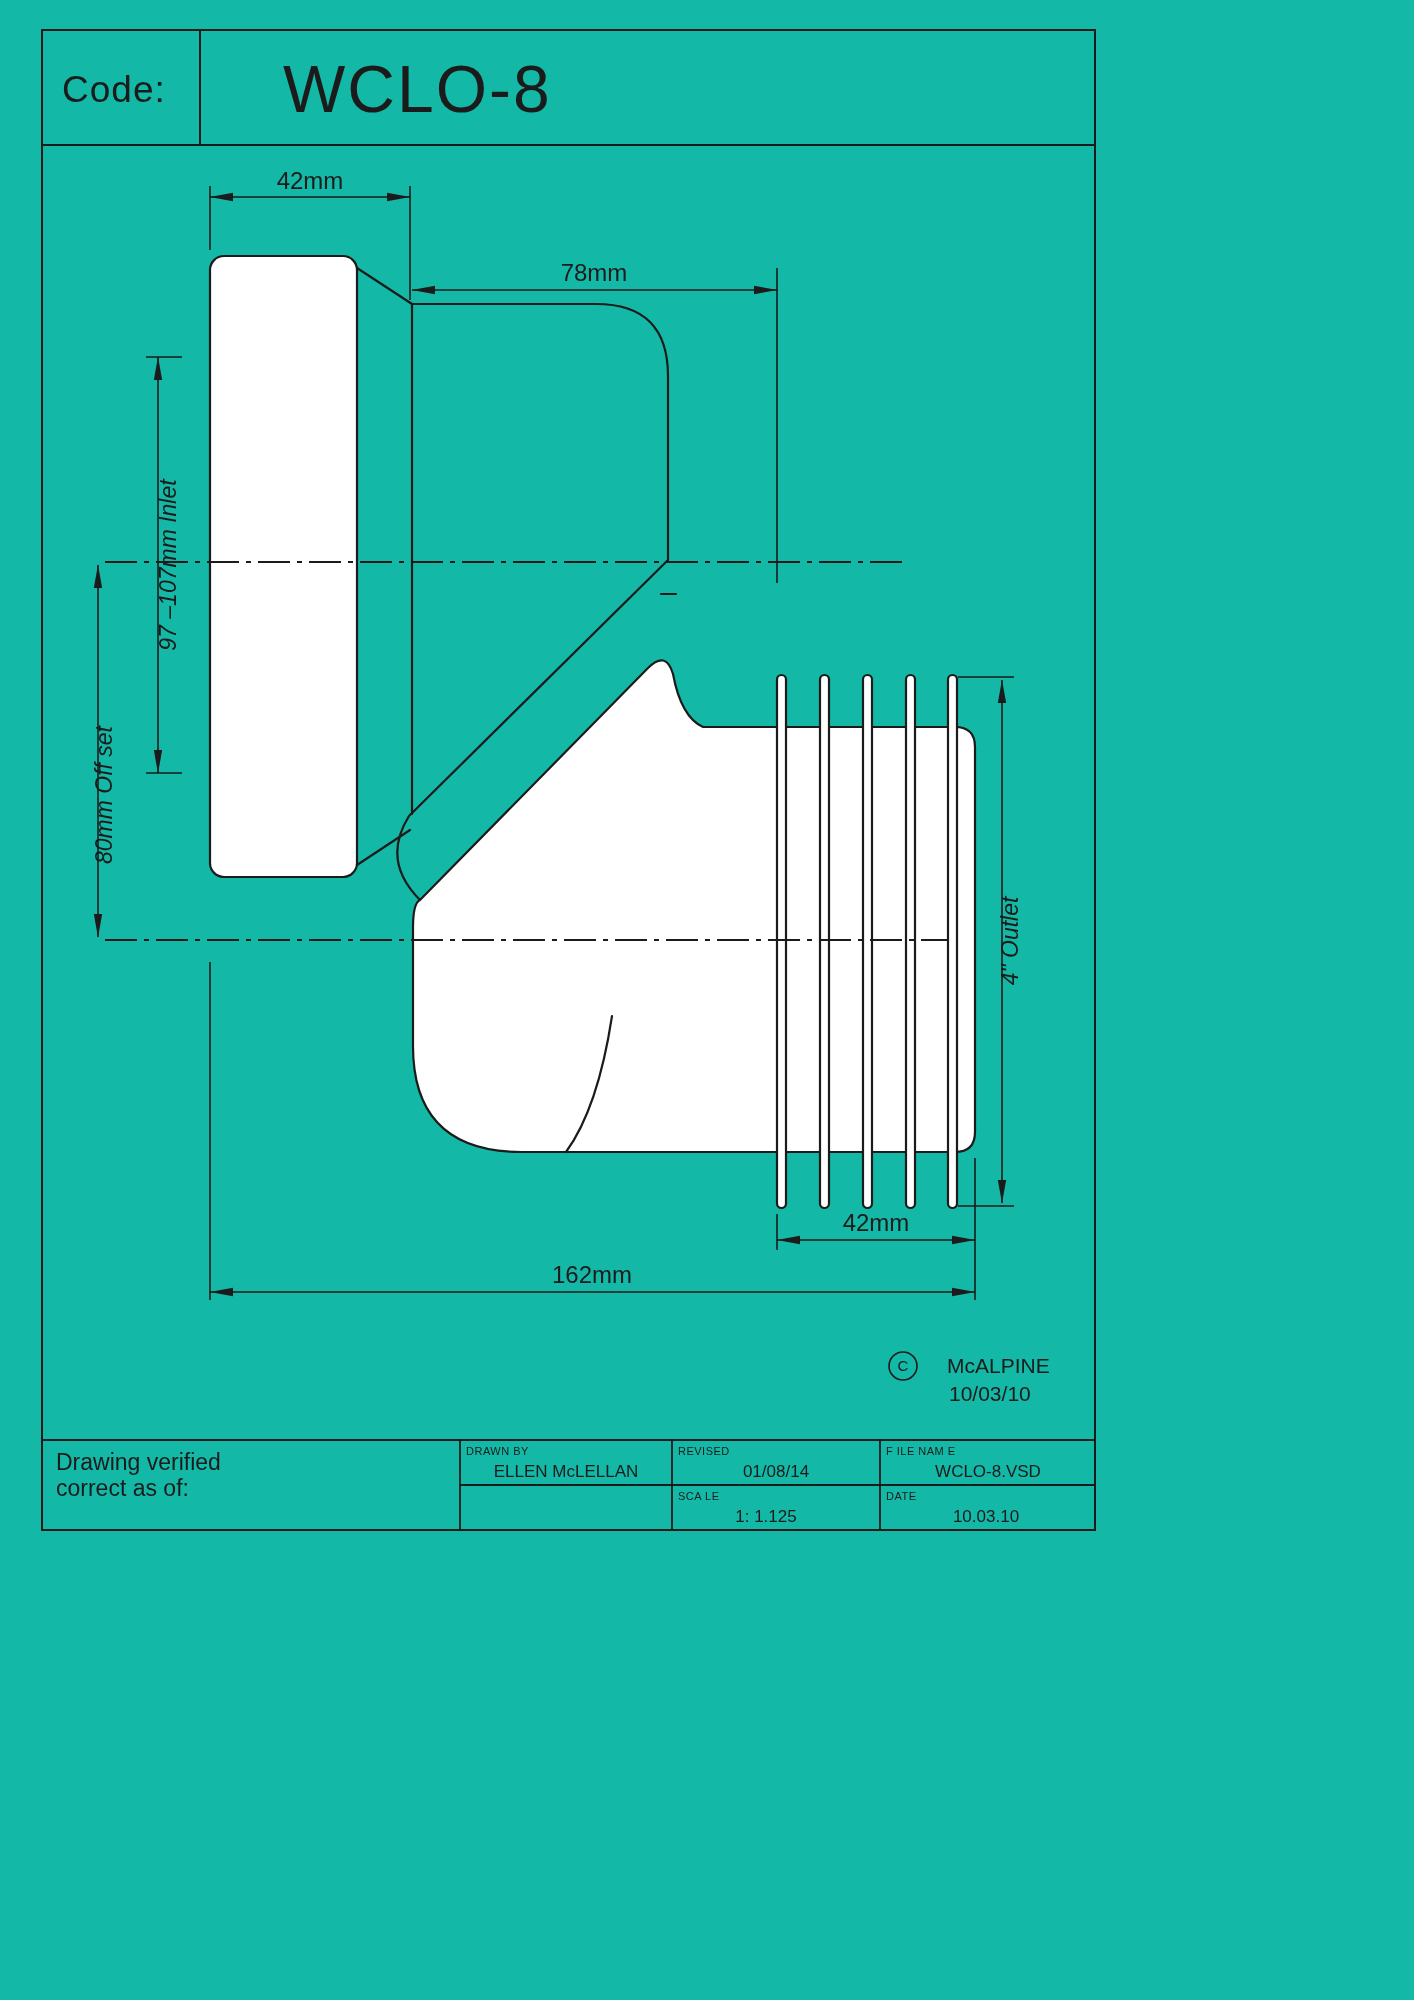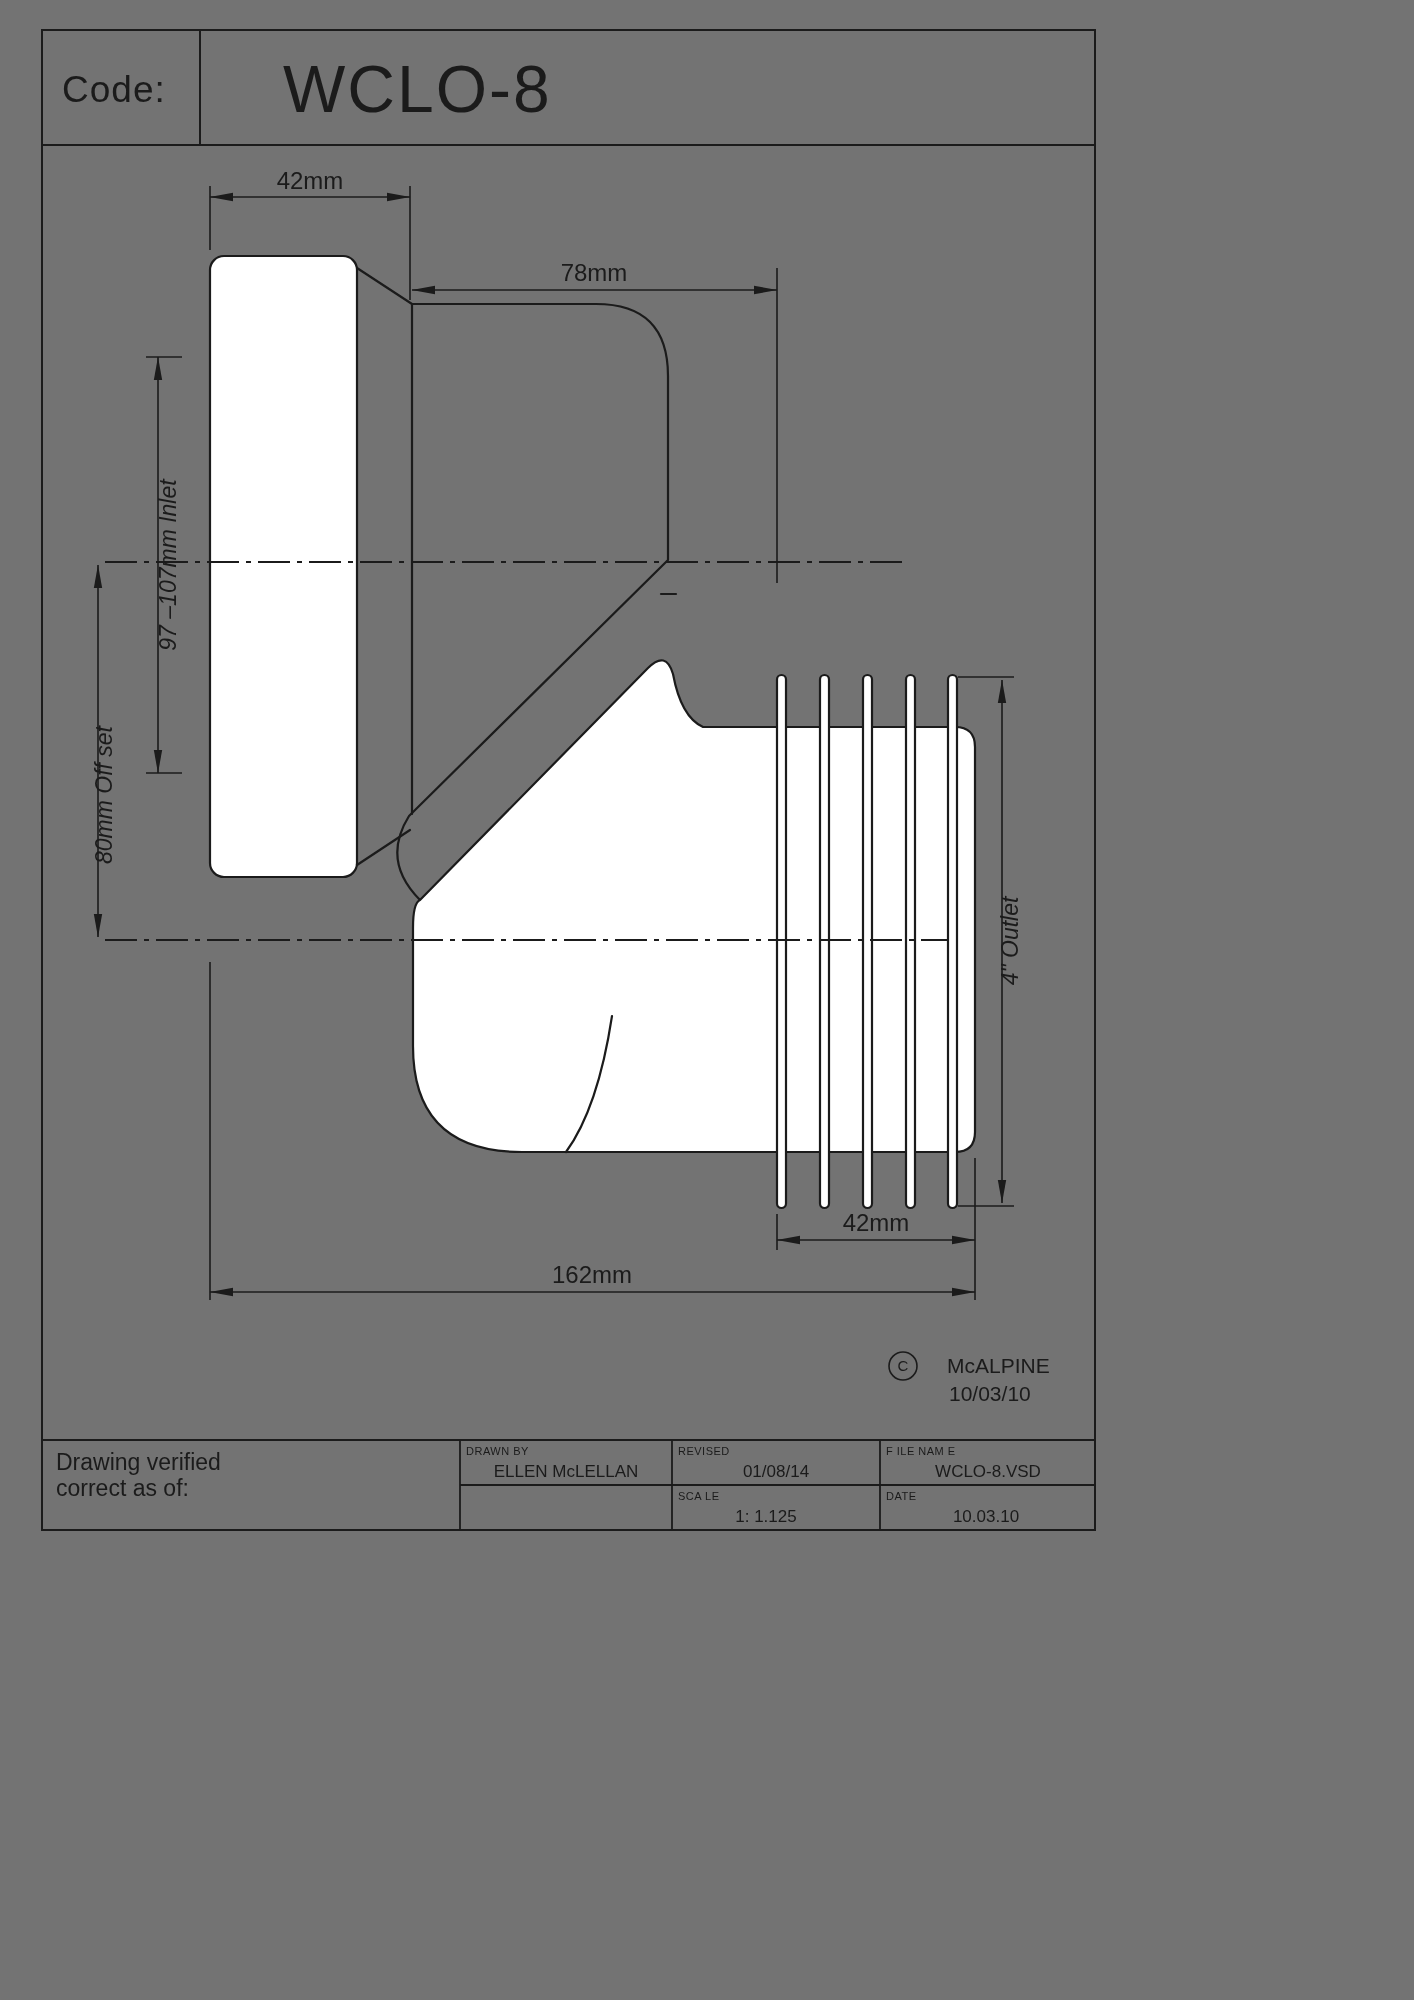--- a/index.html
+++ b/index.html
@@ -1,19 +1,19 @@
 <!DOCTYPE html>
 <html><head>
 <meta charset="utf-8">
 <style>
   html,body{margin:0;padding:0;background:#ffffff;}
   .sheet{
     position:relative;
     width:1414px;height:2000px;
-    background:#737373;
+    background:#14b8a6;
     font-family:"Liberation Sans",sans-serif;
     overflow:hidden;
   }
   svg{position:absolute;left:0;top:0;}
   text{fill:#1b1b1b;font-family:"Liberation Sans",sans-serif;}
   .ln{stroke:#1b1b1b;stroke-width:2.2;fill:none;stroke-linecap:round;stroke-linejoin:round;}
   .lnf{stroke:#1b1b1b;stroke-width:2.2;fill:#ffffff;stroke-linejoin:round;}
   .dim{stroke:#1b1b1b;stroke-width:1.6;fill:none;}
   .cl{stroke:#1b1b1b;stroke-width:2;stroke-dasharray:32 7 5 7;fill:none;}
   .frame{stroke:#1b1b1b;stroke-width:2;fill:none;}

